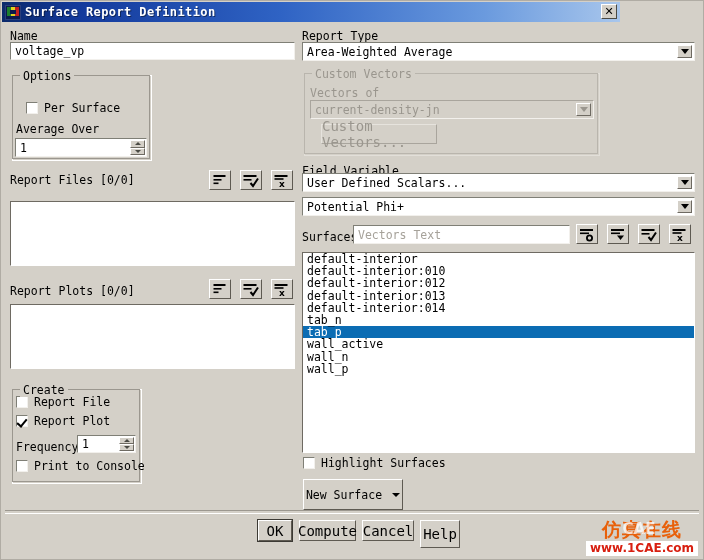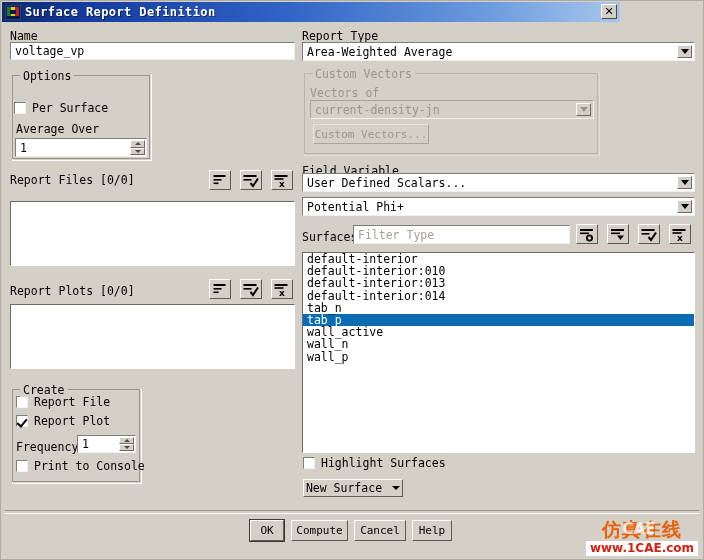--- a/index.html
+++ b/index.html
@@ -170,22 +170,23 @@
   .listbox .row.sel { background: #0b6cb3; color: #ffffff; }
 
   
   .btn {
     position: absolute;
     background: #d4d0c8;
     border-top: 1px solid #ffffff; border-left: 1px solid #ffffff;
     border-right: 1px solid #5e5a52; border-bottom: 1px solid #5e5a52;
     box-sizing: border-box;
     display:flex; align-items:center; justify-content:center;
-    font-size: 11px; cursor: pointer;
+    font-size: 14px; cursor: pointer;
     color: #000;
+    margin-left: 8px;
   }
   .btn.disabled { color: #9a968e; border-top-color:#e6e3dd; border-left-color:#e6e3dd;
      border-right-color:#a9a59d; border-bottom-color:#a9a59d;}
   .btn.focus { outline: 1px solid #3c3a34; outline-offset: 0px; }
 
   
   .ibtn {
     position: absolute; width: 22px; height: 20px;
     background: #d4d0c8;
     border-top: 1px solid #ffffff; border-left: 1px solid #ffffff;
@@ -282,21 +283,21 @@
     <span class="title">Surface Report Definition</span>
     <div id="closebtn">✕</div>
   </div>
 
   <div class="lbl" style="left:9px; top:28px;">Name</div>
   <div class="txtfield" style="left:9px; top:41px; width:285px; height:18px;">voltage_vp</div>
 
   <div class="group" style="left:11px; top:74px; width:140px; height:86px;text-align:center;">
     <span class="gtitle">Options</span>
   </div>
-  <div class="cb" style="left:13px; top:100px;">
+  <div class="cb" style="left:25px; top:100px;">
     <span class="box"></span>
     <span class="cblbl">Per Surface</span>
   </div>
   <div class="lbl" style="left:15px; top:121px;">Average Over</div>
   <div class="spin" style="left:14px; top:137px; width:132px; height:19px;">
     <span>1</span>
     <span class="arrows">
       <div>
           <i class="up"></i>
         </div>
@@ -411,21 +412,21 @@
       </span>
   </div>
   <div class="combo" style="left:301px; top:196px; width:393px; height:19px;">
     <span>Potential Phi+</span>
     <span class="arrowbox">
         <i></i>
       </span>
   </div>
 
   <div class="lbl" style="left:301px; top:229px;">Surfaces</div>
-  <div class="txtfield ph" style="left:352px; top:224px; width:217px; height:19px;">Filter Type</div>
+  <div class="txtfield ph" style="left:352px; top:224px; width:217px; height:19px;">Vectors Text</div>
 
   <div class="ibtn" style="left:575px; top:223px;">
     <svg width="16" height="15" viewBox="0 0 16 15">
         <rect x="1" y="2" width="13" height="2" fill="#000"></rect>
         <rect x="1" y="5.5" width="9" height="1.6" fill="#000"></rect>
         <circle cx="10.5" cy="11" r="2.6" fill="none" stroke="#000" stroke-width="1.8"></circle>
       </svg>
   </div>
   <div class="ibtn" style="left:606px; top:223px;">
     <svg width="16" height="15" viewBox="0 0 16 15">
@@ -447,44 +448,45 @@
         <rect x="0.5" y="5.2" width="9" height="1.6" fill="#000"></rect>
         <text x="8" y="14" font-family="DejaVu Sans" font-size="9" font-weight="bold" fill="#000" text-anchor="middle">x</text>
       </svg>
   </div>
 
   <div id="ghostbig">CAE</div>
 
   <div class="listbox" style="left:301px; top:251px; width:393px; height:201px;" id="surfaces-list">
       <div class="row">default-interior</div>
       <div class="row">default-interior:010</div>
+      <div class="row">default-interior:012</div>
       <div class="row">default-interior:013</div>
       <div class="row">default-interior:014</div>
       <div class="row">tab_n</div>
       <div class="row sel">tab_p</div>
       <div class="row">wall_active</div>
       <div class="row">wall_n</div>
       <div class="row">wall_p</div>
     </div>
 
   <div class="cb" style="left:302px; top:455px;">
     <span class="box"></span>
     <span class="cblbl">Highlight Surfaces</span>
   </div>
 
-  <div class="dropbtn" style="left:302px; top:478px; width:100px; height:18px;">
+  <div class="dropbtn" style="left:302px; top:478px; width:100px; height:31px;">
     <span>New Surface</span>
     <i></i>
   </div>
 
   <div class="hsep" style="top:509px;"></div>
   <div class="btn focus" style="left:249px; top:519px; width:34px; height:21px;">OK</div>
   <div class="btn" style="left:290px; top:519px; width:57px; height:21px;">Compute</div>
   <div class="btn" style="left:353px; top:519px; width:52px; height:21px;">Cancel</div>
-  <div class="btn" style="left:411px; top:519px; width:40px; height:21px;">Help</div>
+  <div class="btn" style="left:411px; top:519px; width:40px; height:28px;">Help</div>
 
   <div id="watermark">
     <div class="cn">仿真在线</div>
     <div class="ghost">CAE</div>
     <div class="dom">www.1CAE.com</div>
   </div>
 
 </div>
 
 </body></html>

